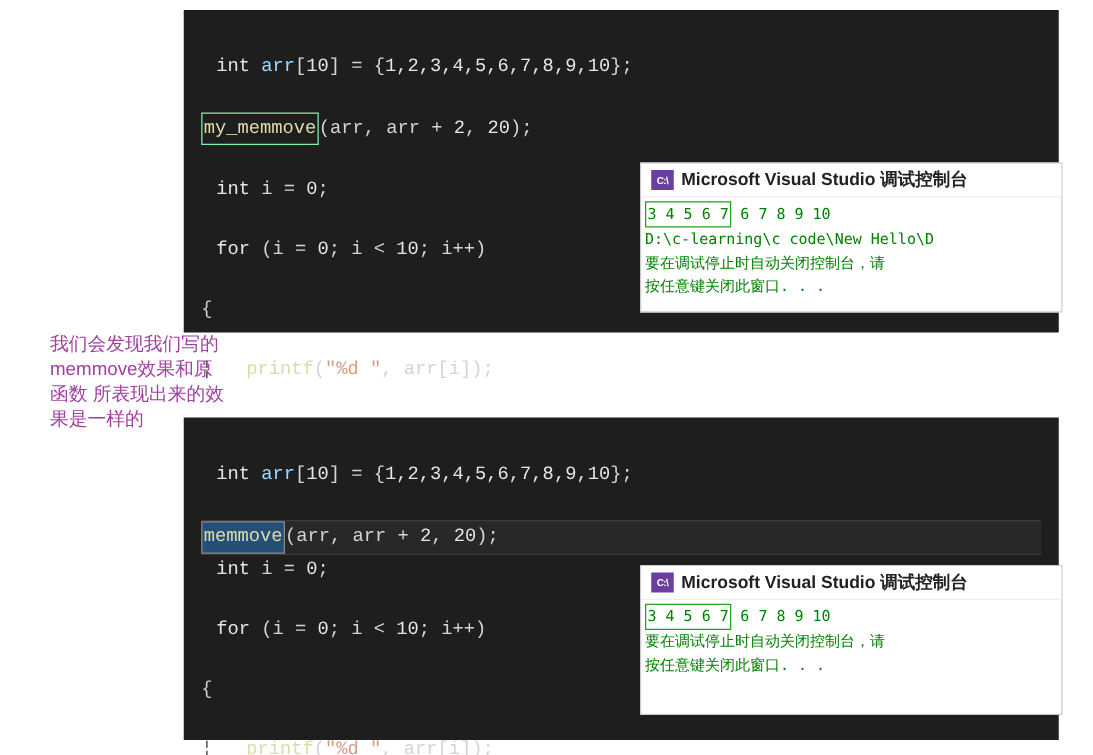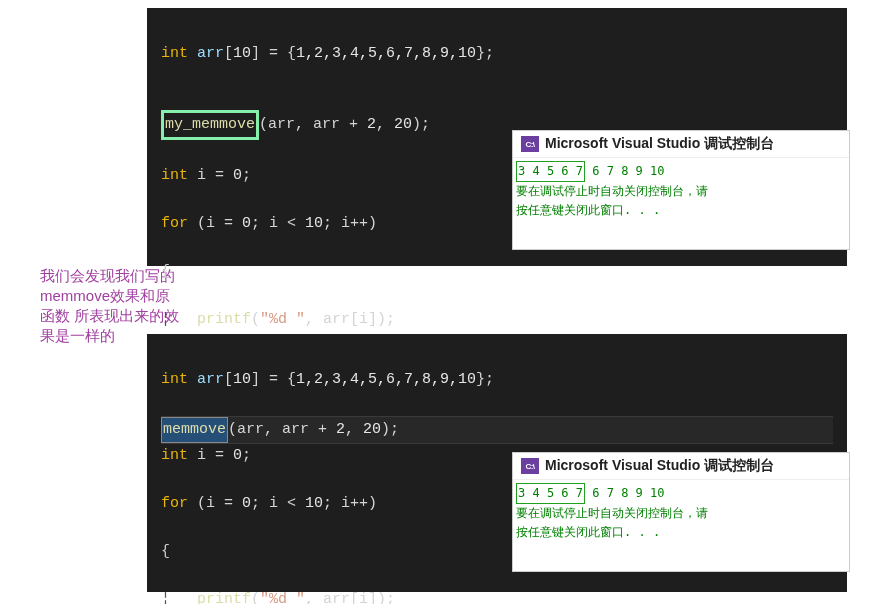--- a/index.html
+++ b/index.html
@@ -25,34 +25,33 @@
     white-space: pre;
   }
   .editor-top {
     left: 147px; top: 8px;
     width: 700px; height: 258px;
   }
   .editor-bottom {
     left: 147px; top: 334px;
     width: 700px; height: 258px;
   }
-  .kw { color: #eab308; }
+  .kw { color: #e5e5e5; margin-left: 12px; }
   .num { color: #e5e5e5; }
   .ident { color: #9cdcfe; text-align: center; }
   .fn { color: #dcdcaa; }
   .str { color: #d69d85; }
   .brace { color: #cccccc; }
   .guide { color: #505050; }
 
   
   .box-pink {
-    border: 3px solid #86efac;
+    border: 1px solid #86efac;
     padding: 0 1px;
     display: inline-block;
-    margin-top: 20px;
   }
   .box-sel {
     background: #264f78;
     border: 1px solid #888;
     padding: 0 1px;
     display: inline-block;
   }
   
   .hl-line {
     background: #282828;
@@ -133,20 +132,21 @@
 <div><span class="kw">return</span><span> </span><span class="num">0</span><span>;</span></div>
 </div>
 
 <div class="console console-top">
   <div class="console-title">
     <span class="console-icon">C:\</span>
     <span>Microsoft Visual Studio 调试控制台</span>
   </div>
   <div class="console-body">
     <div class="out-row"><span class="box-green">3 4 5 6 7</span><span> 6 7 8 9 10</span></div>
+    <div class="out-row">D:\c-learning\c code\New Hello\D</div>
     <div class="out-row">要在调试停止时自动关闭控制台，请</div>
     <div class="out-row">按任意键关闭此窗口. . .</div>
   </div>
 </div>
 
 <div class="editor editor-bottom code-font">
 <div><span class="kw">int</span><span class="ident"> arr</span><span>[</span><span class="num">10</span><span>] = {</span><span class="num">1,2,3,4,5,6,7,8,9,10</span><span>};</span></div>
 <div class="hl-line"><span class="box-sel fn">memmove</span><span>(arr, arr + </span><span class="num">2</span><span>, </span><span class="num">20</span><span>);</span></div>
 <div><span class="kw">int</span><span> i = </span><span class="num">0</span><span>;</span></div>
 <div><span class="kw">for</span><span> (i = </span><span class="num">0</span><span>; i &lt; </span><span class="num">10</span><span>; i++)</span></div>

